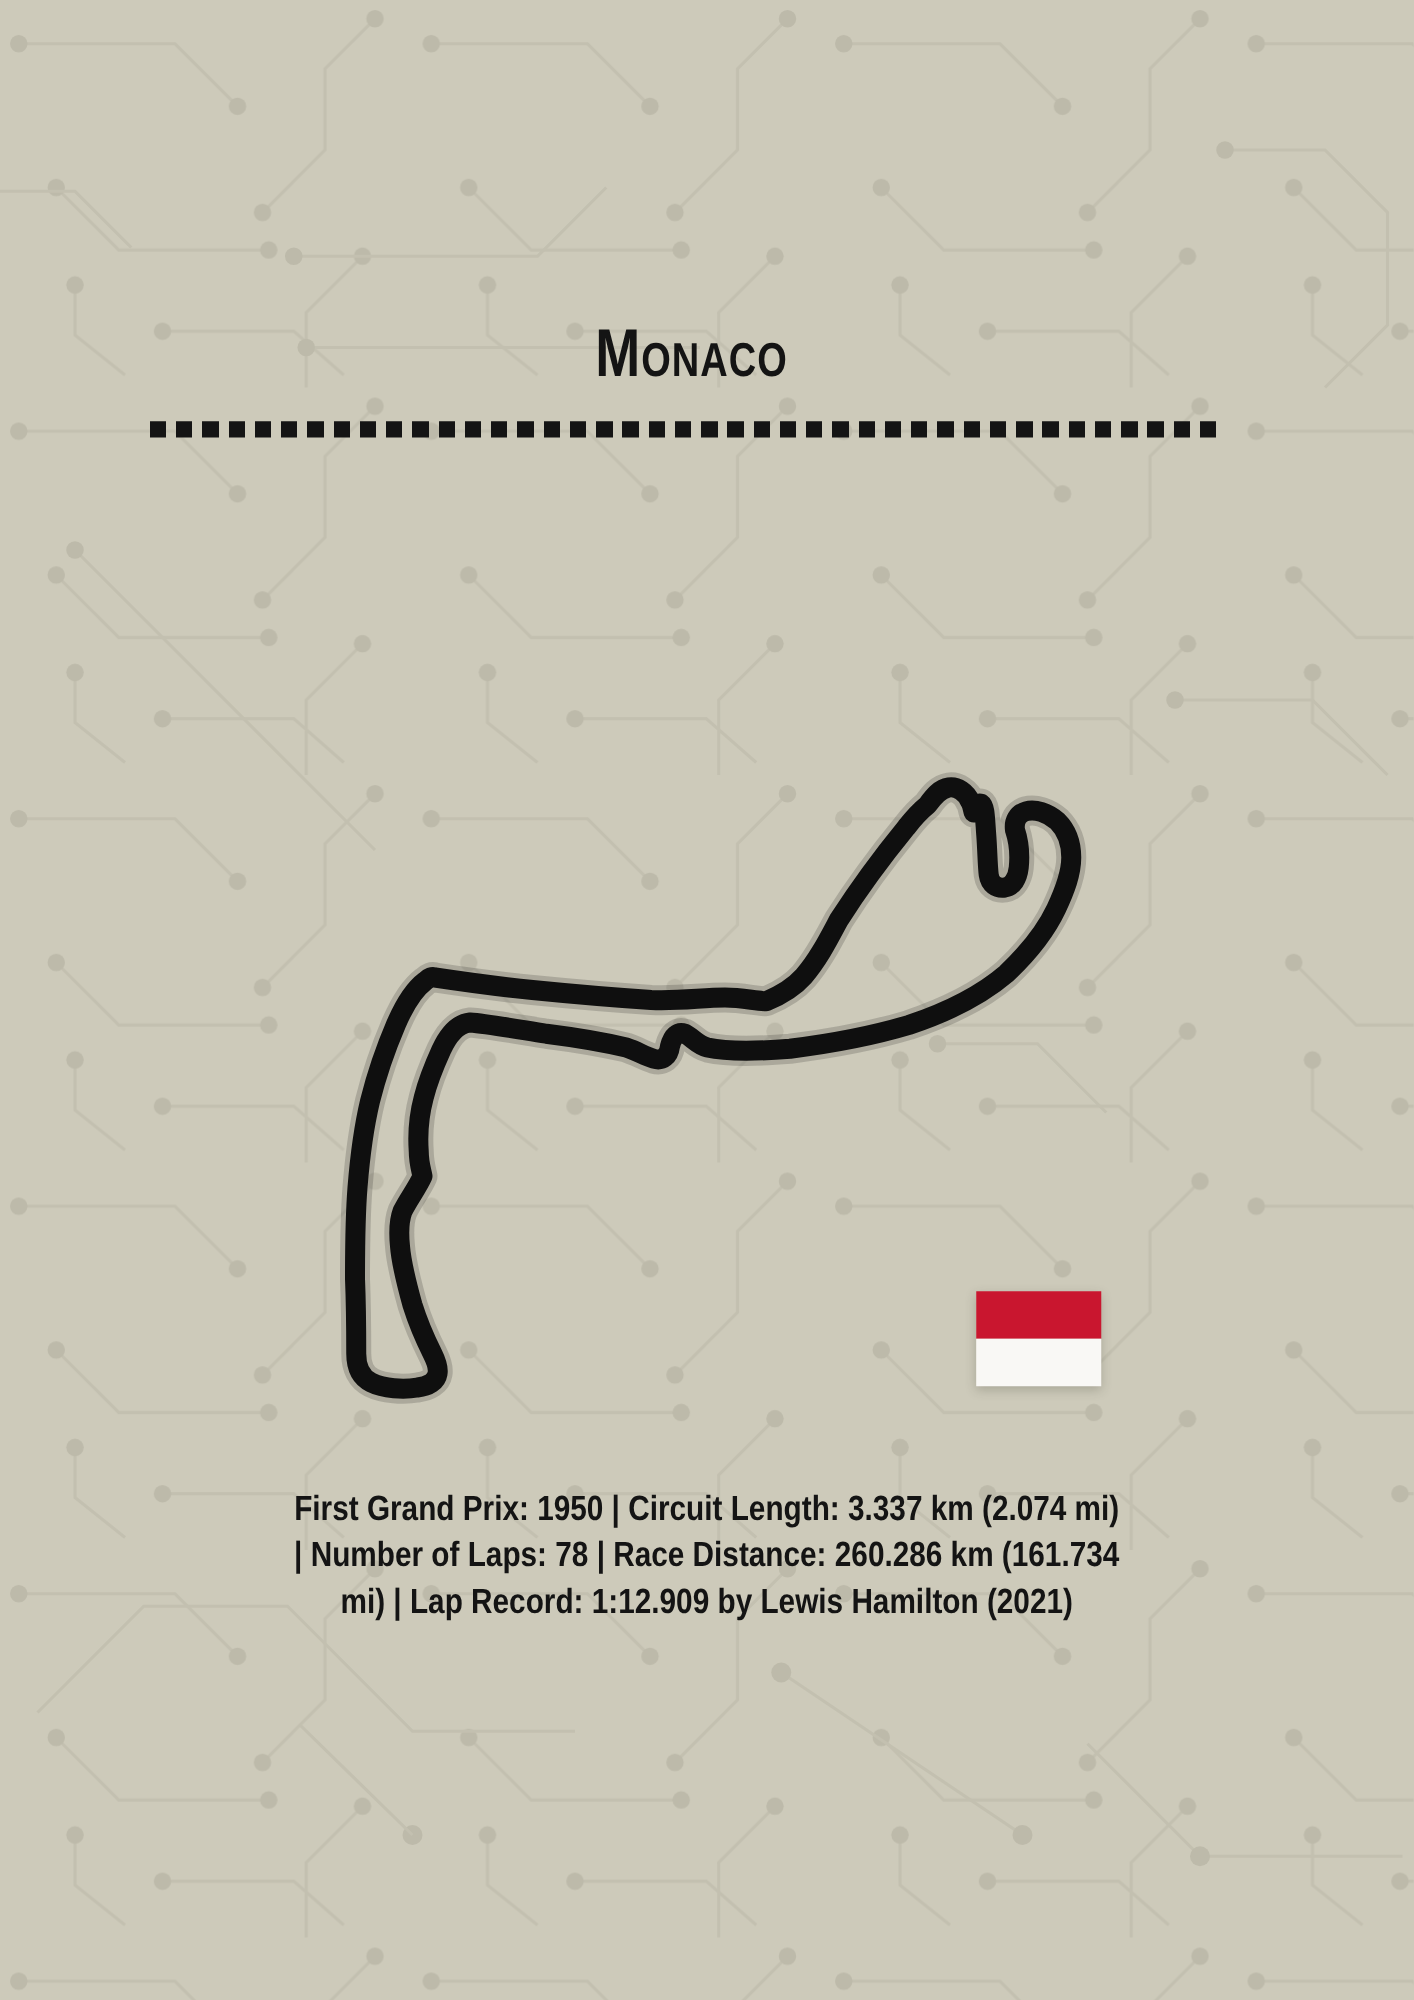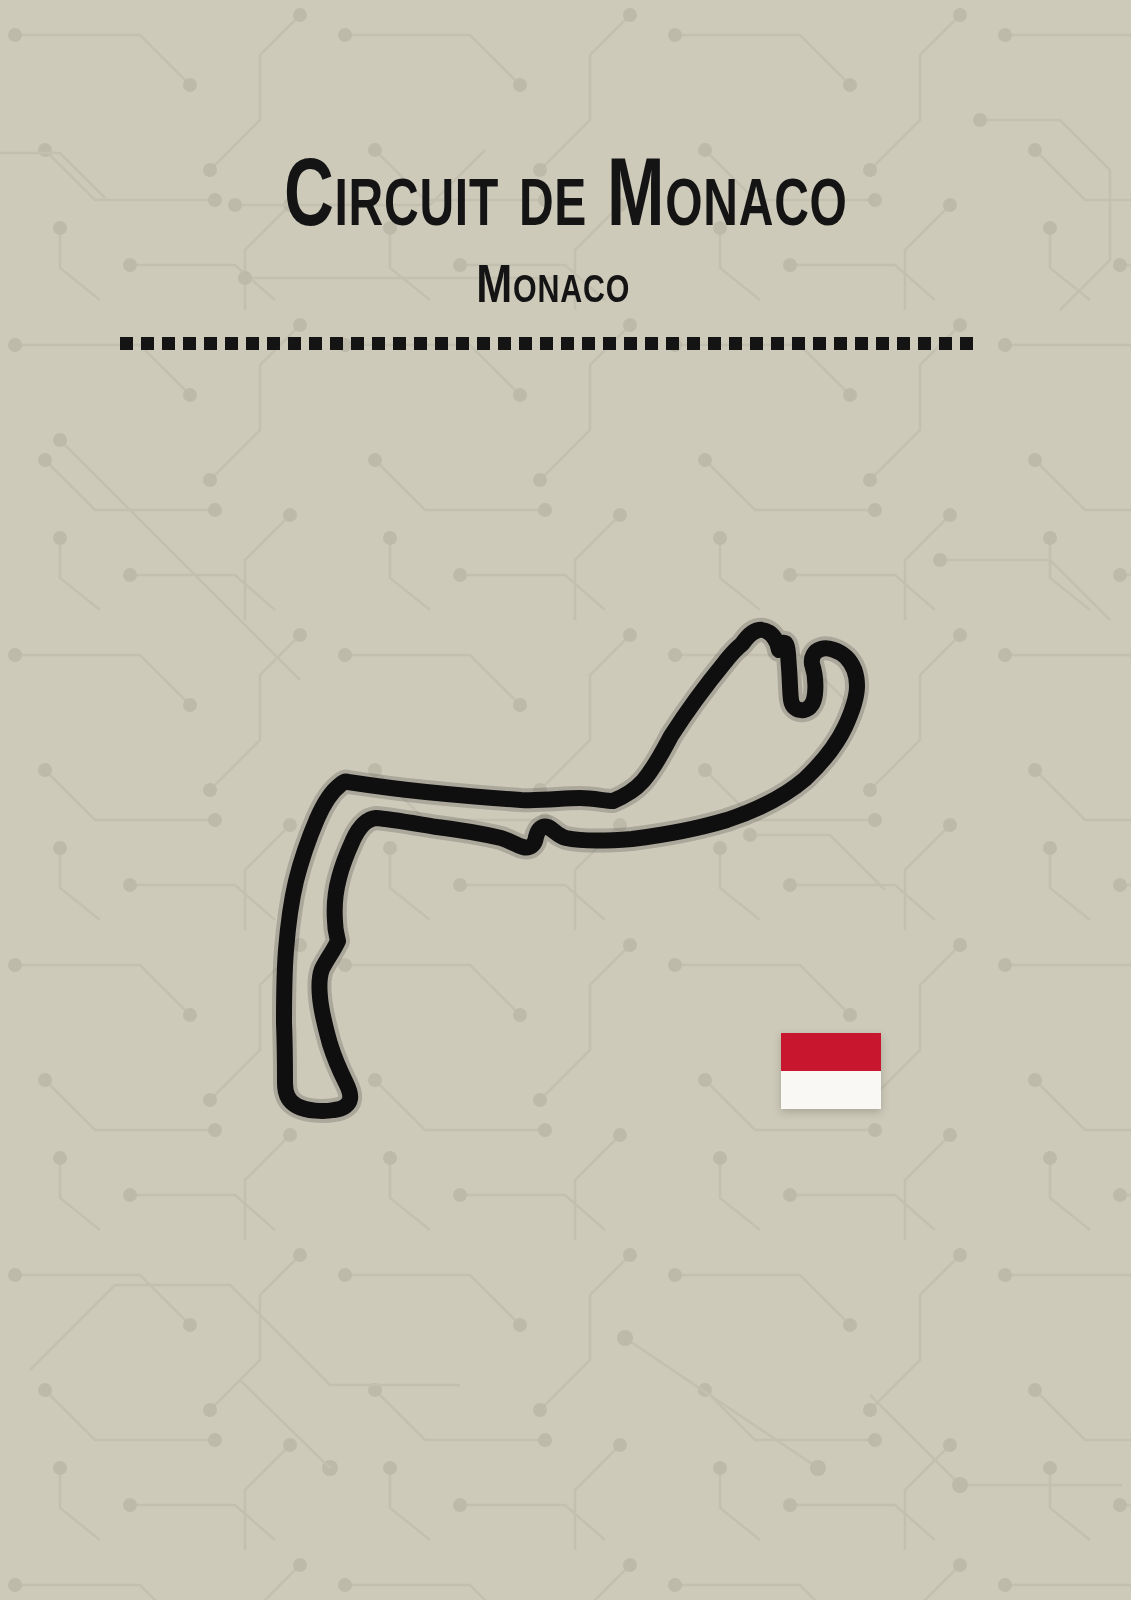--- a/index.html
+++ b/index.html
@@ -134,28 +134,32 @@
       <path class="pattern-stroke" d="M940 560 H1050 L1110 620"></path>
       <circle class="pattern-dot" cx="940" cy="560" r="7"></circle>
     </g>
 
     <g>
       <path fill="none" stroke="var(--c-track, #0f0f0f)" stroke-width="24" stroke-linecap="round" stroke-linejoin="round" opacity="0.18" d="M348 782 C368 785 396 789 426 792 C456 795 491 798 521 800 C544 801 562 798 580 798 C594 798 605 801 613 801 C625 796 635 790 643 781 C655 767 663 751 671 736 C687 711 707 684 725 662 C732 653 737 648 742 644 C747 637 752 631 759 630 C766 629 773 634 776 641 C778 644 778 647 779 650 C780 646 782 642 785 643 C788 645 788 655 789 668 C790 681 790 692 791 700 C792 707 797 711 804 710 C810 709 814 703 815 694 C816 684 815 673 812 664 C811 657 814 651 821 649 C828 647 838 650 846 657 C853 664 857 674 857 686 C857 699 852 712 845 727 C836 746 823 762 805 779 C784 797 757 810 727 820 C697 829 664 835 632 839 C607 841 584 842 566 838 C558 836 554 830 548 827 C542 825 538 829 536 837 C535 845 530 849 523 847 C516 845 510 841 501 838 C484 834 461 830 437 827 C412 823 390 819 376 818 C366 819 359 827 353 840 C348 851 343 862 339 878 C335 893 334 907 335 921 C335 930 337 936 338 941 C334 950 327 959 322 969 C319 977 319 987 320 997 C321 1010 325 1026 330 1044 C335 1060 341 1073 346 1083 C349 1089 351 1094 350 1099 C349 1105 343 1109 334 1110 C323 1112 307 1111 297 1106 C289 1102 285 1094 285 1083 C285 1067 285 1047 284 1023 C284 999 284 975 286 950 C288 925 291 902 296 881 C301 861 308 840 317 819 C324 803 332 791 340 785 C343 782 346 781 348 782 Z"></path>
       <path fill="none" stroke="var(--c-track, #0f0f0f)" stroke-width="16" stroke-linecap="round" stroke-linejoin="round" d="M348 782 C368 785 396 789 426 792 C456 795 491 798 521 800 C544 801 562 798 580 798 C594 798 605 801 613 801 C625 796 635 790 643 781 C655 767 663 751 671 736 C687 711 707 684 725 662 C732 653 737 648 742 644 C747 637 752 631 759 630 C766 629 773 634 776 641 C778 644 778 647 779 650 C780 646 782 642 785 643 C788 645 788 655 789 668 C790 681 790 692 791 700 C792 707 797 711 804 710 C810 709 814 703 815 694 C816 684 815 673 812 664 C811 657 814 651 821 649 C828 647 838 650 846 657 C853 664 857 674 857 686 C857 699 852 712 845 727 C836 746 823 762 805 779 C784 797 757 810 727 820 C697 829 664 835 632 839 C607 841 584 842 566 838 C558 836 554 830 548 827 C542 825 538 829 536 837 C535 845 530 849 523 847 C516 845 510 841 501 838 C484 834 461 830 437 827 C412 823 390 819 376 818 C366 819 359 827 353 840 C348 851 343 862 339 878 C335 893 334 907 335 921 C335 930 337 936 338 941 C334 950 327 959 322 969 C319 977 319 987 320 997 C321 1010 325 1026 330 1044 C335 1060 341 1073 346 1083 C349 1089 351 1094 350 1099 C349 1105 343 1109 334 1110 C323 1112 307 1111 297 1106 C289 1102 285 1094 285 1083 C285 1067 285 1047 284 1023 C284 999 284 975 286 950 C288 925 291 902 296 881 C301 861 308 840 317 819 C324 803 332 791 340 785 C343 782 346 781 348 782 Z"></path>
     </g>
   </svg>
 
-  <div class="title-wrap">
-    <span class="poster-title">Circuit de Monaco</span>
-  </div>
   <div class="subtitle-wrap">
     <span class="poster-subtitle">Monaco</span>
   </div>
 
   <div class="dotted-divider"></div>
 
   <div class="flag" title="Monaco">
     <div class="flag-top"></div>
     <div class="flag-bottom"></div>
   </div>
 
+  <div class="stats-wrap">
+    <div class="stats-inner">
+      <div class="stats-line">First Grand Prix: 1950 | Circuit Length: 3.337 km (2.074 mi)</div>
+      <div class="stats-line">| Number of Laps: 78 | Race Distance: 260.286 km (161.734</div>
+      <div class="stats-line">mi) | Lap Record: 1:12.909 by Lewis Hamilton (2021)</div>
+    </div>
+  </div>
 
 </div>
 
 </body></html>

